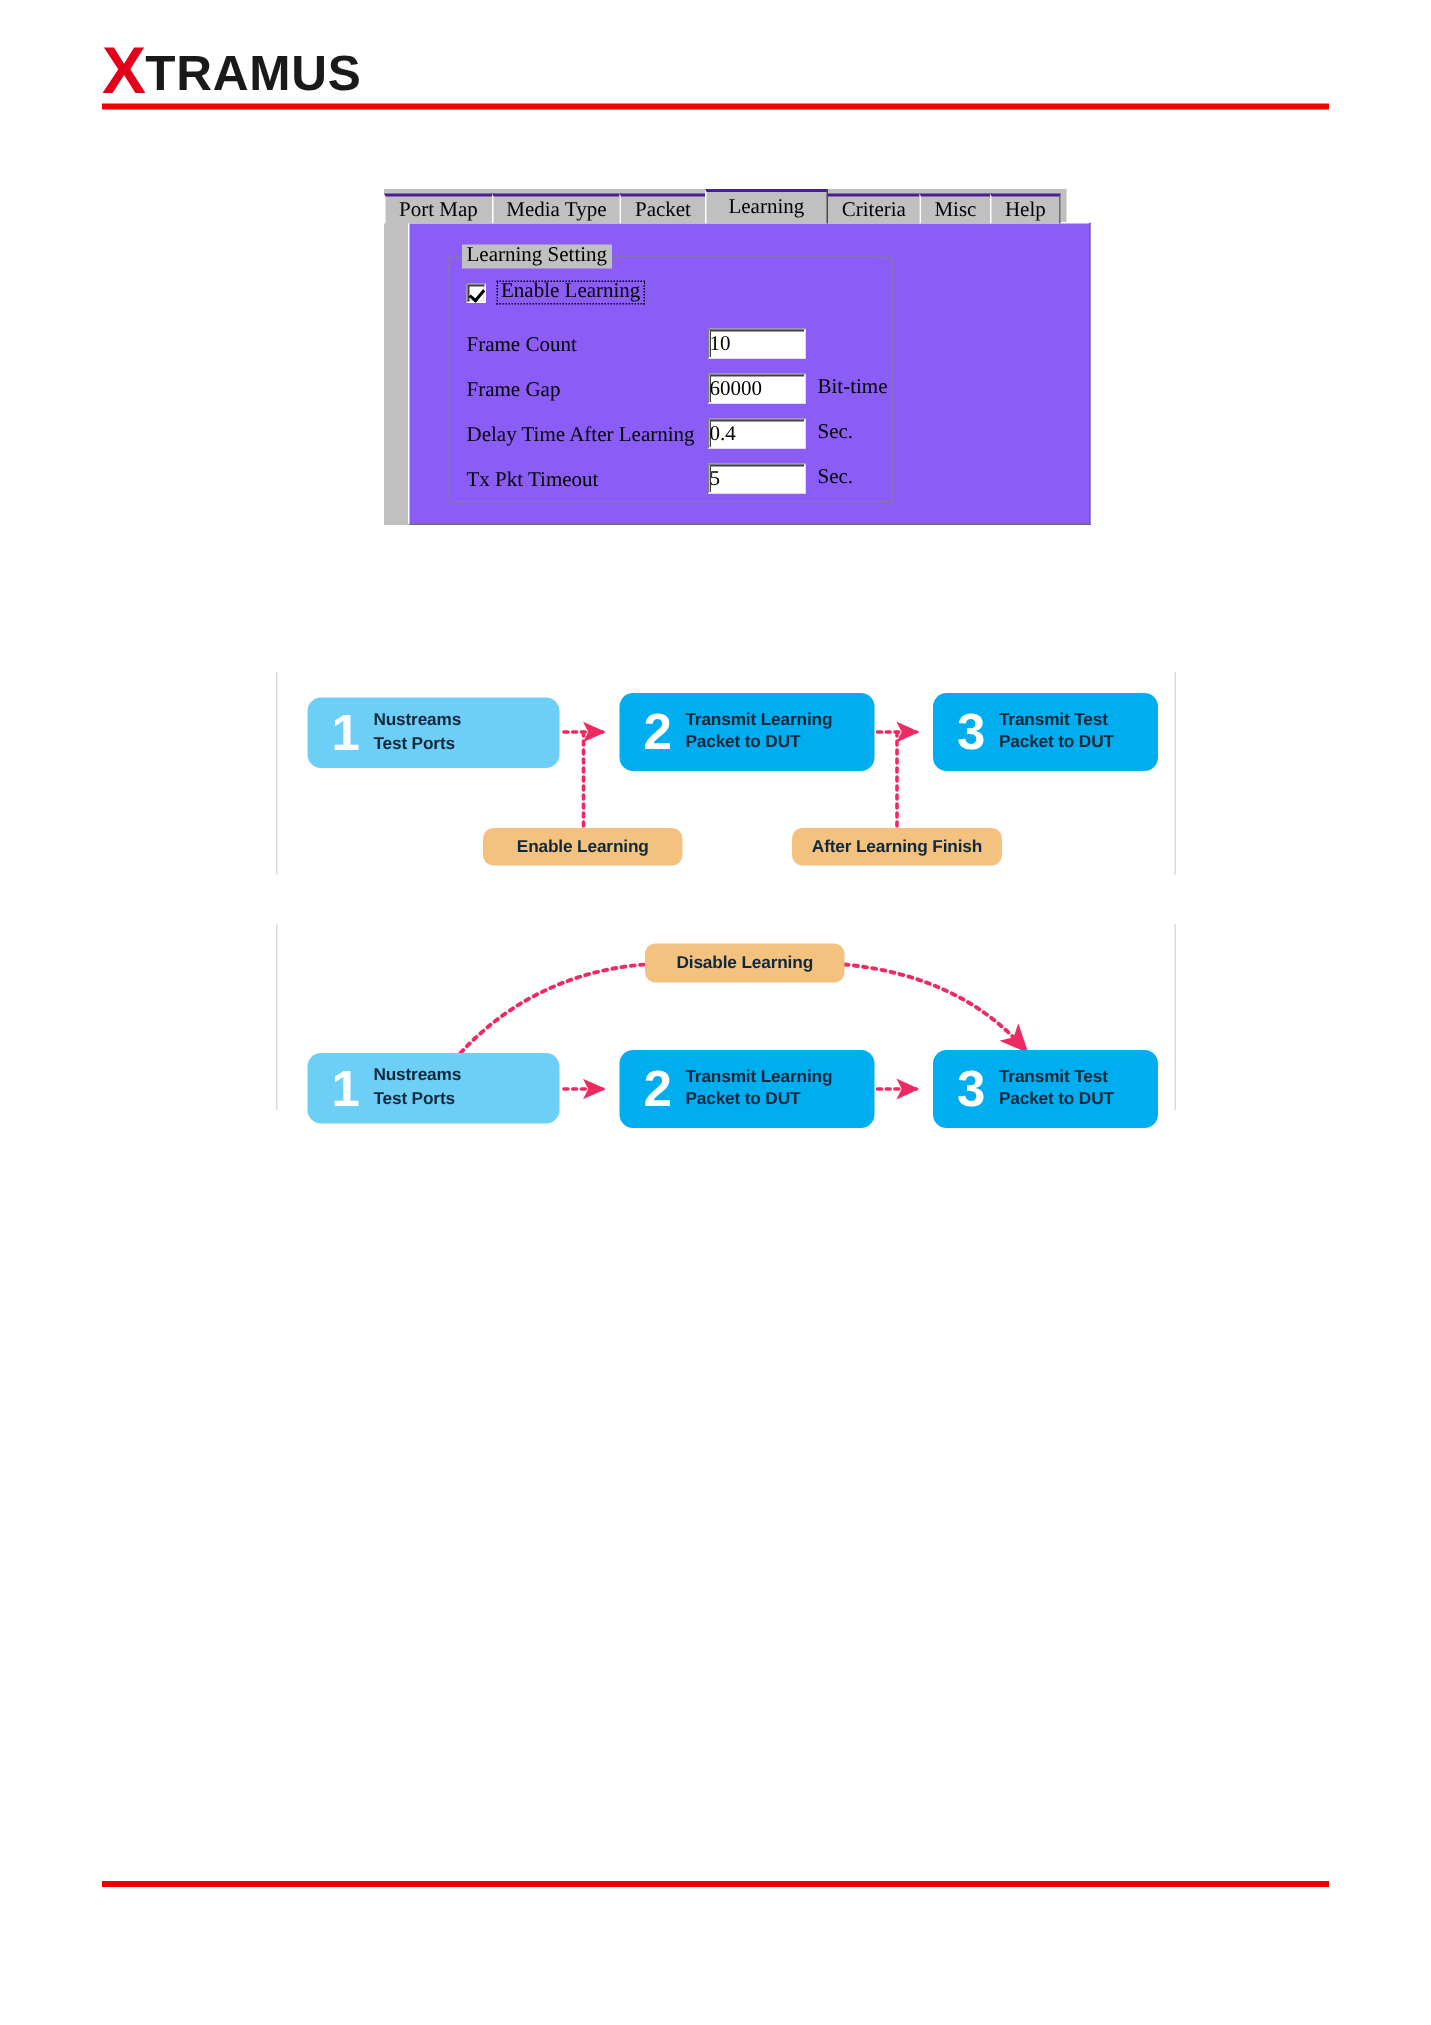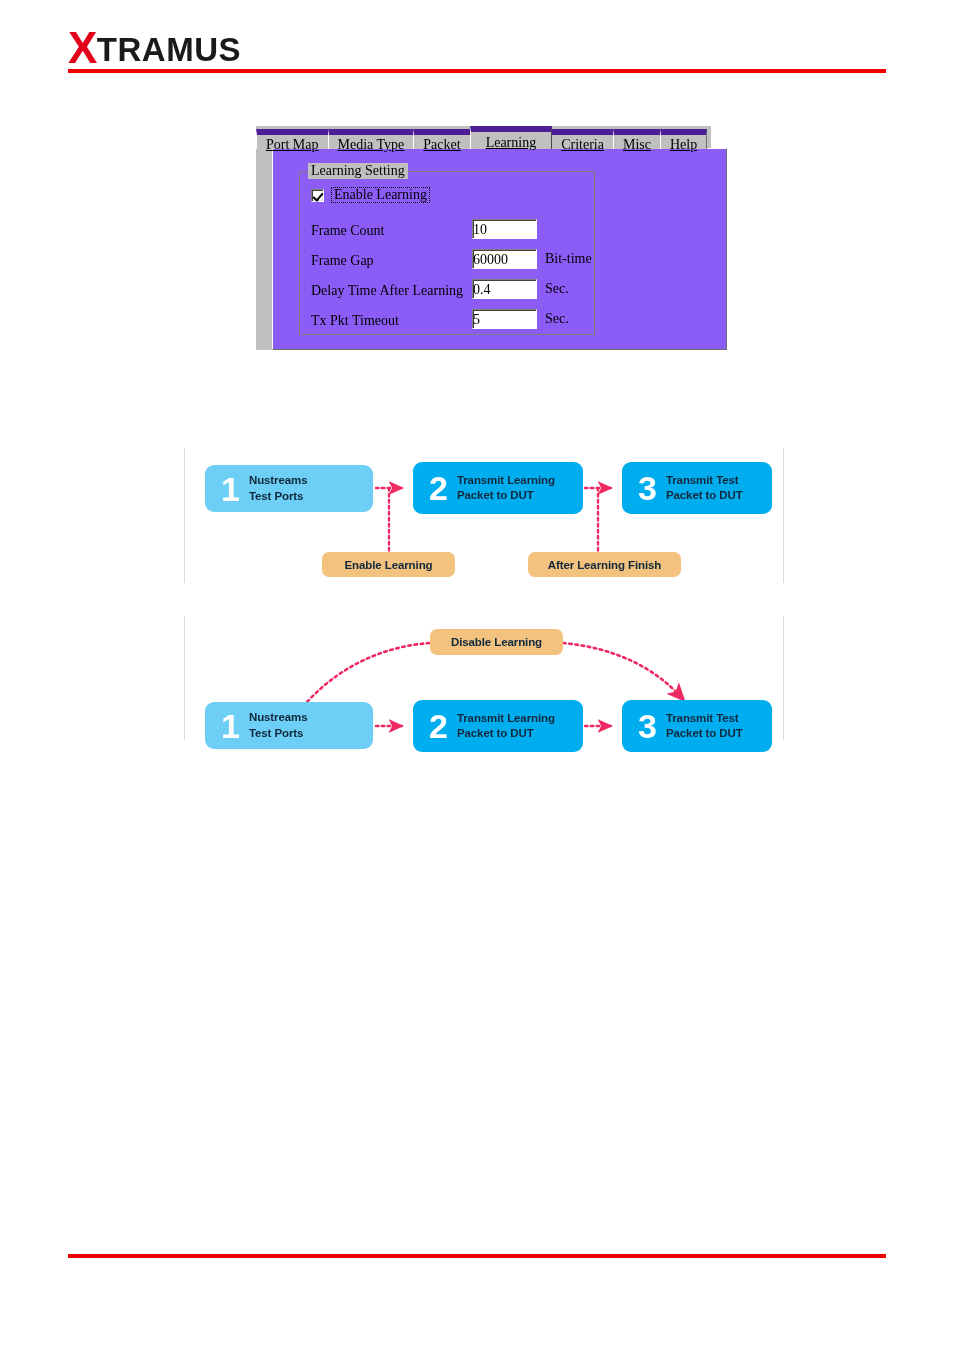--- a/index.html
+++ b/index.html
@@ -79,31 +79,30 @@
     width: 455px;
     height: 23px;
     display: flex;
     align-items: flex-end;
   }
   .tab {
     height: 20px;
     line-height: 19px;
     padding: 0 9px;
     background: #c0c0c0;
-    border-top: 6px solid #4c1d95;
+    border-top: 2px solid #4c1d95;
     border-left: 1px solid #ffffff;
     border-right: 1px solid #6e6e6e;
     border-bottom: none;
     font-size: 14px;
     white-space: nowrap;
     box-sizing: border-box;
     margin-right: -1px;
     position: relative;
     color: #000;
-    text-decoration: underline;
   }
   .tab.selected {
     height: 23px;
     line-height: 22px;
     margin-top: 0;
     z-index: 5;
     padding: 0 15px;
     border-right: 1px solid #4a4a4a;
   }
   .tab-pane {
@@ -364,21 +363,21 @@
   </div>
 
   <div class="step-box" style="left:438px; top:14px; width:150px; height:52px; background:#00AEEF;">
     <span class="step-num">3</span>
     <span class="step-text">Transmit Test
 Packet to DUT</span>
   </div>
 
   <div class="note-pill" style="left:138px; top:104px; width:133px; height:25px;">Enable Learning</div>
 
-  <div class="note-pill" style="left:344px; top:104px; width:153px; height:25px;">After Learning Finish</div>
+  <div class="note-pill" style="left:344px; top:104px; width:140px; height:25px;">After Learning Finish</div>
 </div>
 
 <div class="flow-figure" style="left:184px; top:616px; width:600px; height:124px;">
 
   <div class="flow-rail" style="left:0px;"></div>
   <div class="flow-rail" style="left:599px;"></div>
 
   <svg class="flow-svg" width="600" height="124">
     <defs>
       <marker id="ah2" markerWidth="7" markerHeight="7" refX="5.6" refY="3.1" orient="auto">

